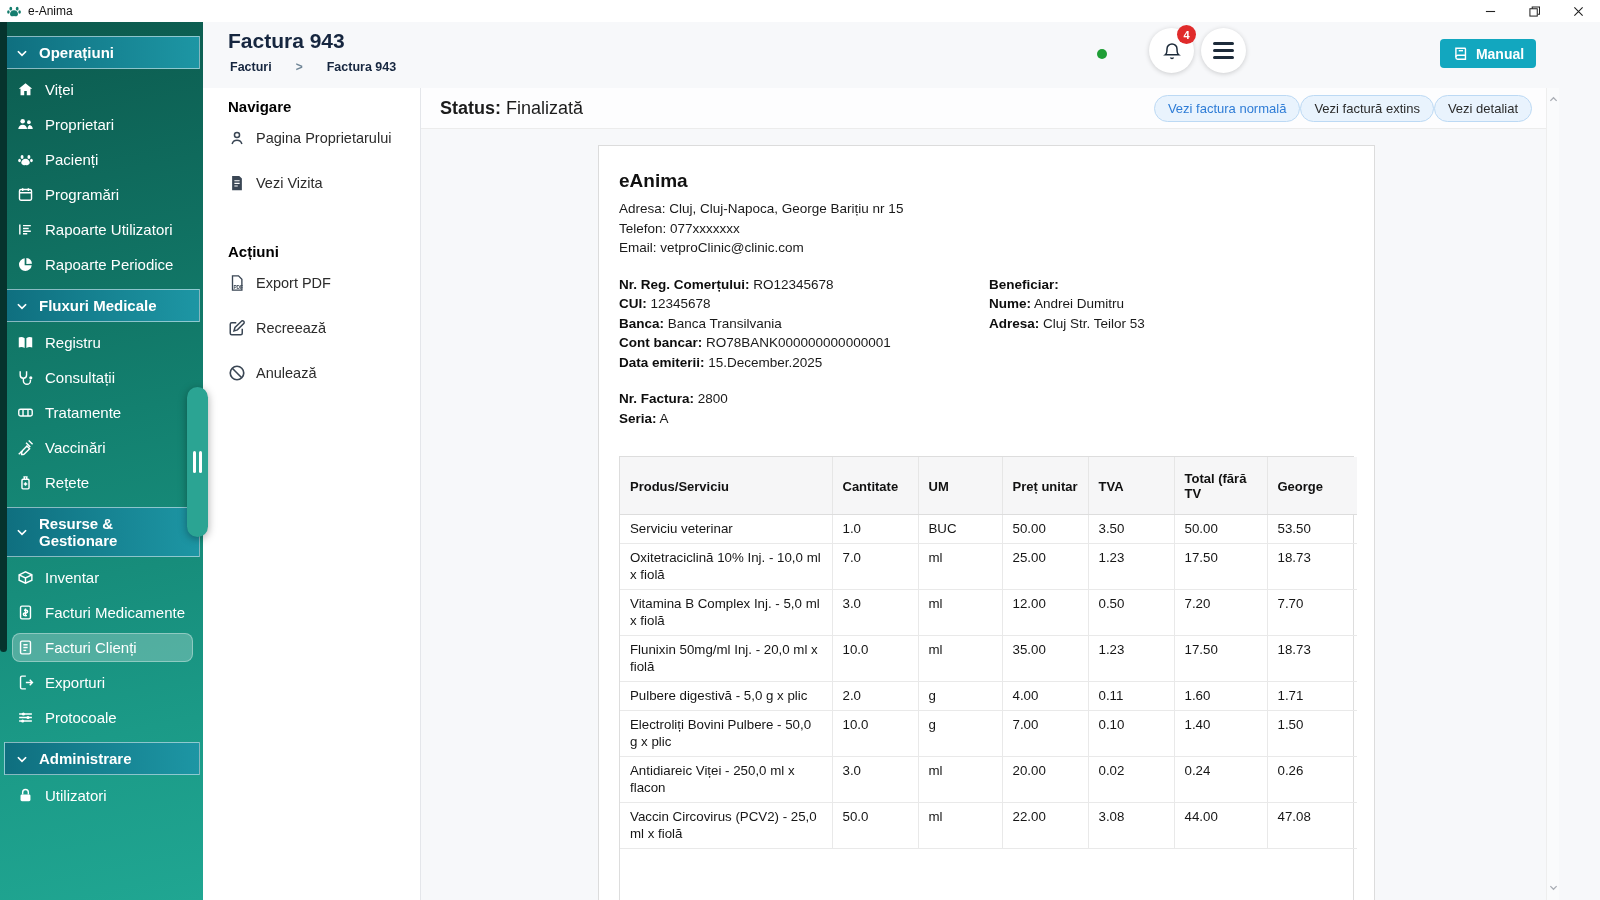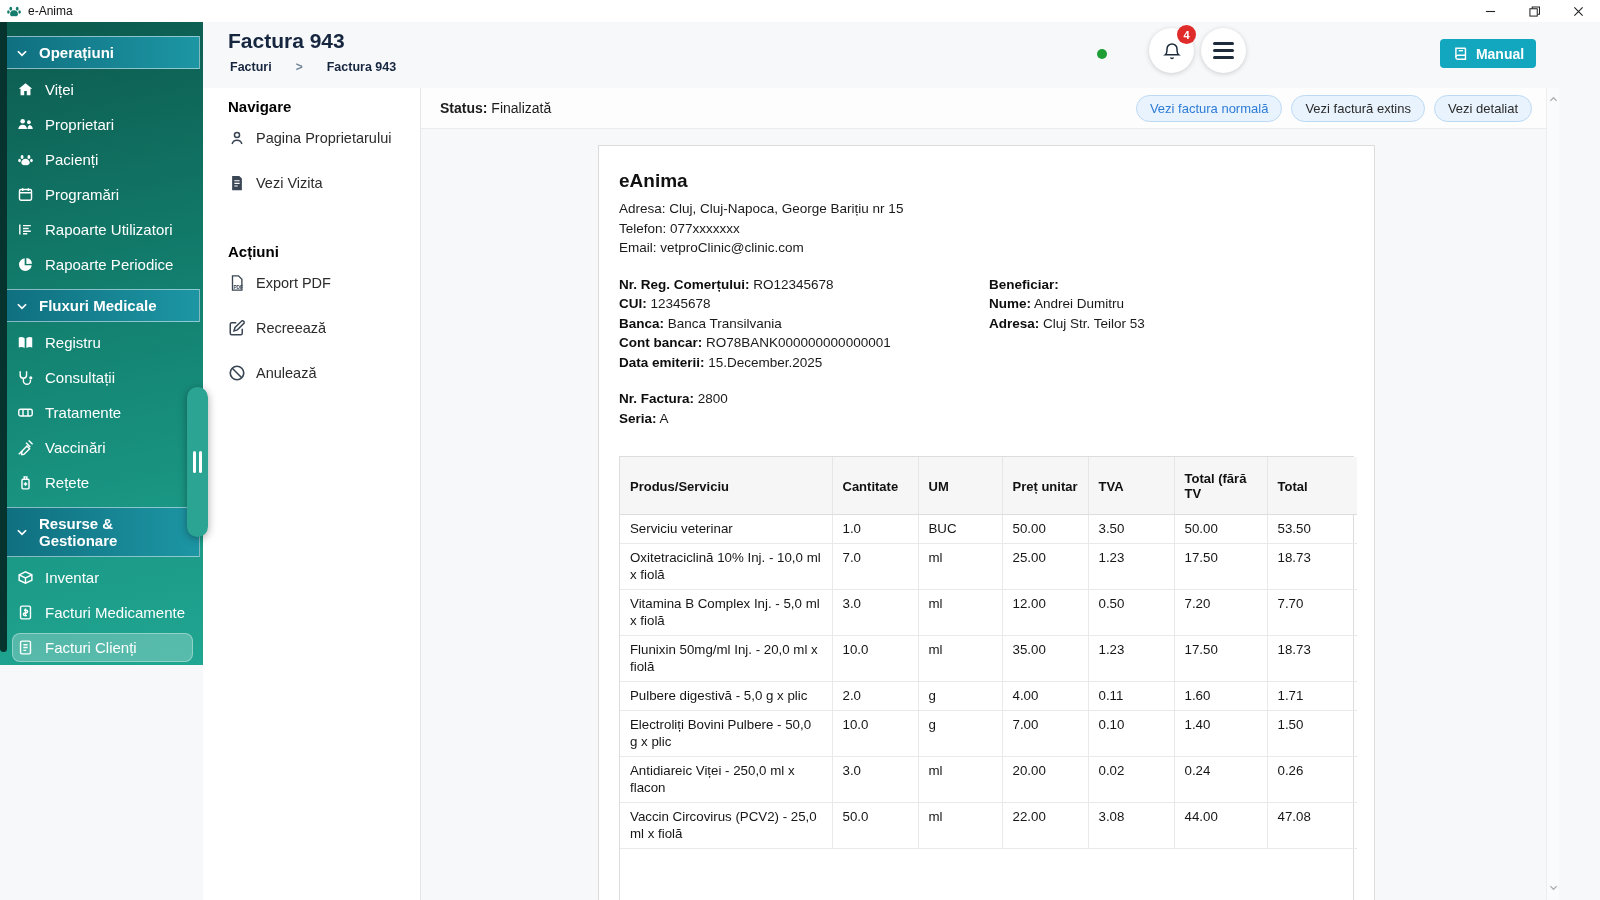--- a/index.html
+++ b/index.html
@@ -9,21 +9,21 @@
 
   
   .titlebar { position:absolute; top:0; left:0; width:1600px; height:22px; background:#fff; display:flex; align-items:center; padding-left:6px; z-index:50; }
   .titlebar .app-ico { width:16px; height:16px; color:#157d6e; margin-right:6px; }
   .titlebar .app-name { font-size:12px; color:#111; }
   .win-controls { margin-left:auto; display:flex; height:22px; }
   .win-btn { width:44px; height:22px; display:flex; align-items:center; justify-content:center; color:#222; }
   .win-btn svg { width:11px; height:11px; }
 
   
-  .sidebar { position:absolute; top:22px; left:0; width:203px; height:643px; background:linear-gradient(168deg,#0c5a4e 0%,#13806f 45%,#1b9a87 80%,#20a692 100%); color:#fff; z-index:20; padding-top:4px; overflow:hidden; }
+  .sidebar { position:absolute; top:22px; left:0; width:203px; height:878px; background:linear-gradient(168deg,#0c5a4e 0%,#13806f 45%,#1b9a87 80%,#20a692 100%); color:#fff; z-index:20; padding-top:4px; overflow:hidden; }
   .side-strip { position:absolute; left:0; top:0; width:7px; height:630px; background:#06332d; border-radius:0 0 4px 4px; }
   .sec-header { display:flex; align-items:center; gap:10px; margin:10px 3px 3px 4px; padding:7px 10px; font-size:15px; font-weight:bold; border:1px solid rgba(255,255,255,.5); background:linear-gradient(90deg,#0f6f7f,#1d96a4); }
   .side-item { display:flex; align-items:center; gap:11px; margin:6px 10px 6px 12px; padding:5px 4px; font-size:15px; border:1px solid transparent; border-radius:8px; cursor:pointer; }
   .side-item.active { background:rgba(255,255,255,.25); border-color:rgba(255,255,255,.35); }
   .icon { display:inline-flex; flex:none; }
   .icon svg { display:block; }
   .i17 svg { width:17px; height:17px; }
   .i14 svg { width:14px; height:14px; }
   .i18 svg { width:18px; height:18px; }
   .i20 svg { width:20px; height:20px; }
@@ -48,23 +48,23 @@
   
   .nav-panel { position:absolute; left:203px; top:88px; width:218px; height:812px; background:#fff; border-right:1px solid #e4e6ea; z-index:15; padding:8px 0 0 25px; }
   .nav-heading { font-size:15px; font-weight:bold; color:#000000; margin:2px 0 14px 0; }
   .nav-item { display:flex; align-items:center; gap:10px; font-size:14.5px; color:#2c2c2c; margin-bottom:27px; cursor:pointer; }
   .nav-item .icon { color:#3a4654; }
   .nav-gap { height:22px; }
 
   
   .content { position:absolute; left:421px; top:88px; width:1125px; height:812px; background:#f7f8fa; overflow:hidden; }
   .status-row { height:41px; background:#fdfdfe; border-bottom:1px solid #ececec; display:flex; align-items:center; padding:0 14px 0 19px; }
-  .status-text { font-size:14px; color:#1c1c1c; }
+  .status-text { font-size:18px; color:#1c1c1c; }
   .status-text b { font-weight:bold; }
-  .status-buttons { margin-left:auto; display:flex; gap:9px; }
+  .status-buttons { margin-left:auto; display:flex; }
   .pill-btn { padding:5px 13px; border-radius:14px; background:#e9f3fd; border:1px solid #bcd9f4; font-size:13px; color:#2b2b2b; cursor:pointer; font-family:"Liberation Sans", sans-serif; }
   .pill-btn.primary { color:#2e7cd6; }
 
   .invoice-card { margin:16px 0 0 177px; width:777px; min-height:737px; background:#fff; border:1px solid #dcdcdc; padding:24px 20px 18px 20px; position:relative; }
   .company-name { font-size:19px; font-weight:bold; color:#111; margin-bottom:7px; }
   .inv-line { font-size:13.5px; color:#1a1a1a; line-height:19.5px; }
   .detail-cols { display:flex; margin-top:17px; }
   .detail-cols .col-l { width:370px; }
   .inv-field { font-size:13.5px; line-height:19.5px; color:#1a1a1a; }
   .inv-field b { font-weight:bold; color:#0d0d0d; }
@@ -459,21 +459,21 @@
               <col style="width:90px">
             </colgroup>
           <thead>
             <tr>
               <th>Produs/Serviciu</th>
               <th>Cantitate</th>
               <th>UM</th>
               <th>Preț unitar</th>
               <th>TVA</th>
               <th>Total (fără TV</th>
-              <th>Total</th>
+              <th>George</th>
             </tr>
           </thead>
           <tbody>
               <tr>
                 <td>Serviciu veterinar</td>
                 <td>1.0</td>
                 <td>BUC</td>
                 <td>50.00</td>
                 <td>3.50</td>
                 <td>50.00</td>

